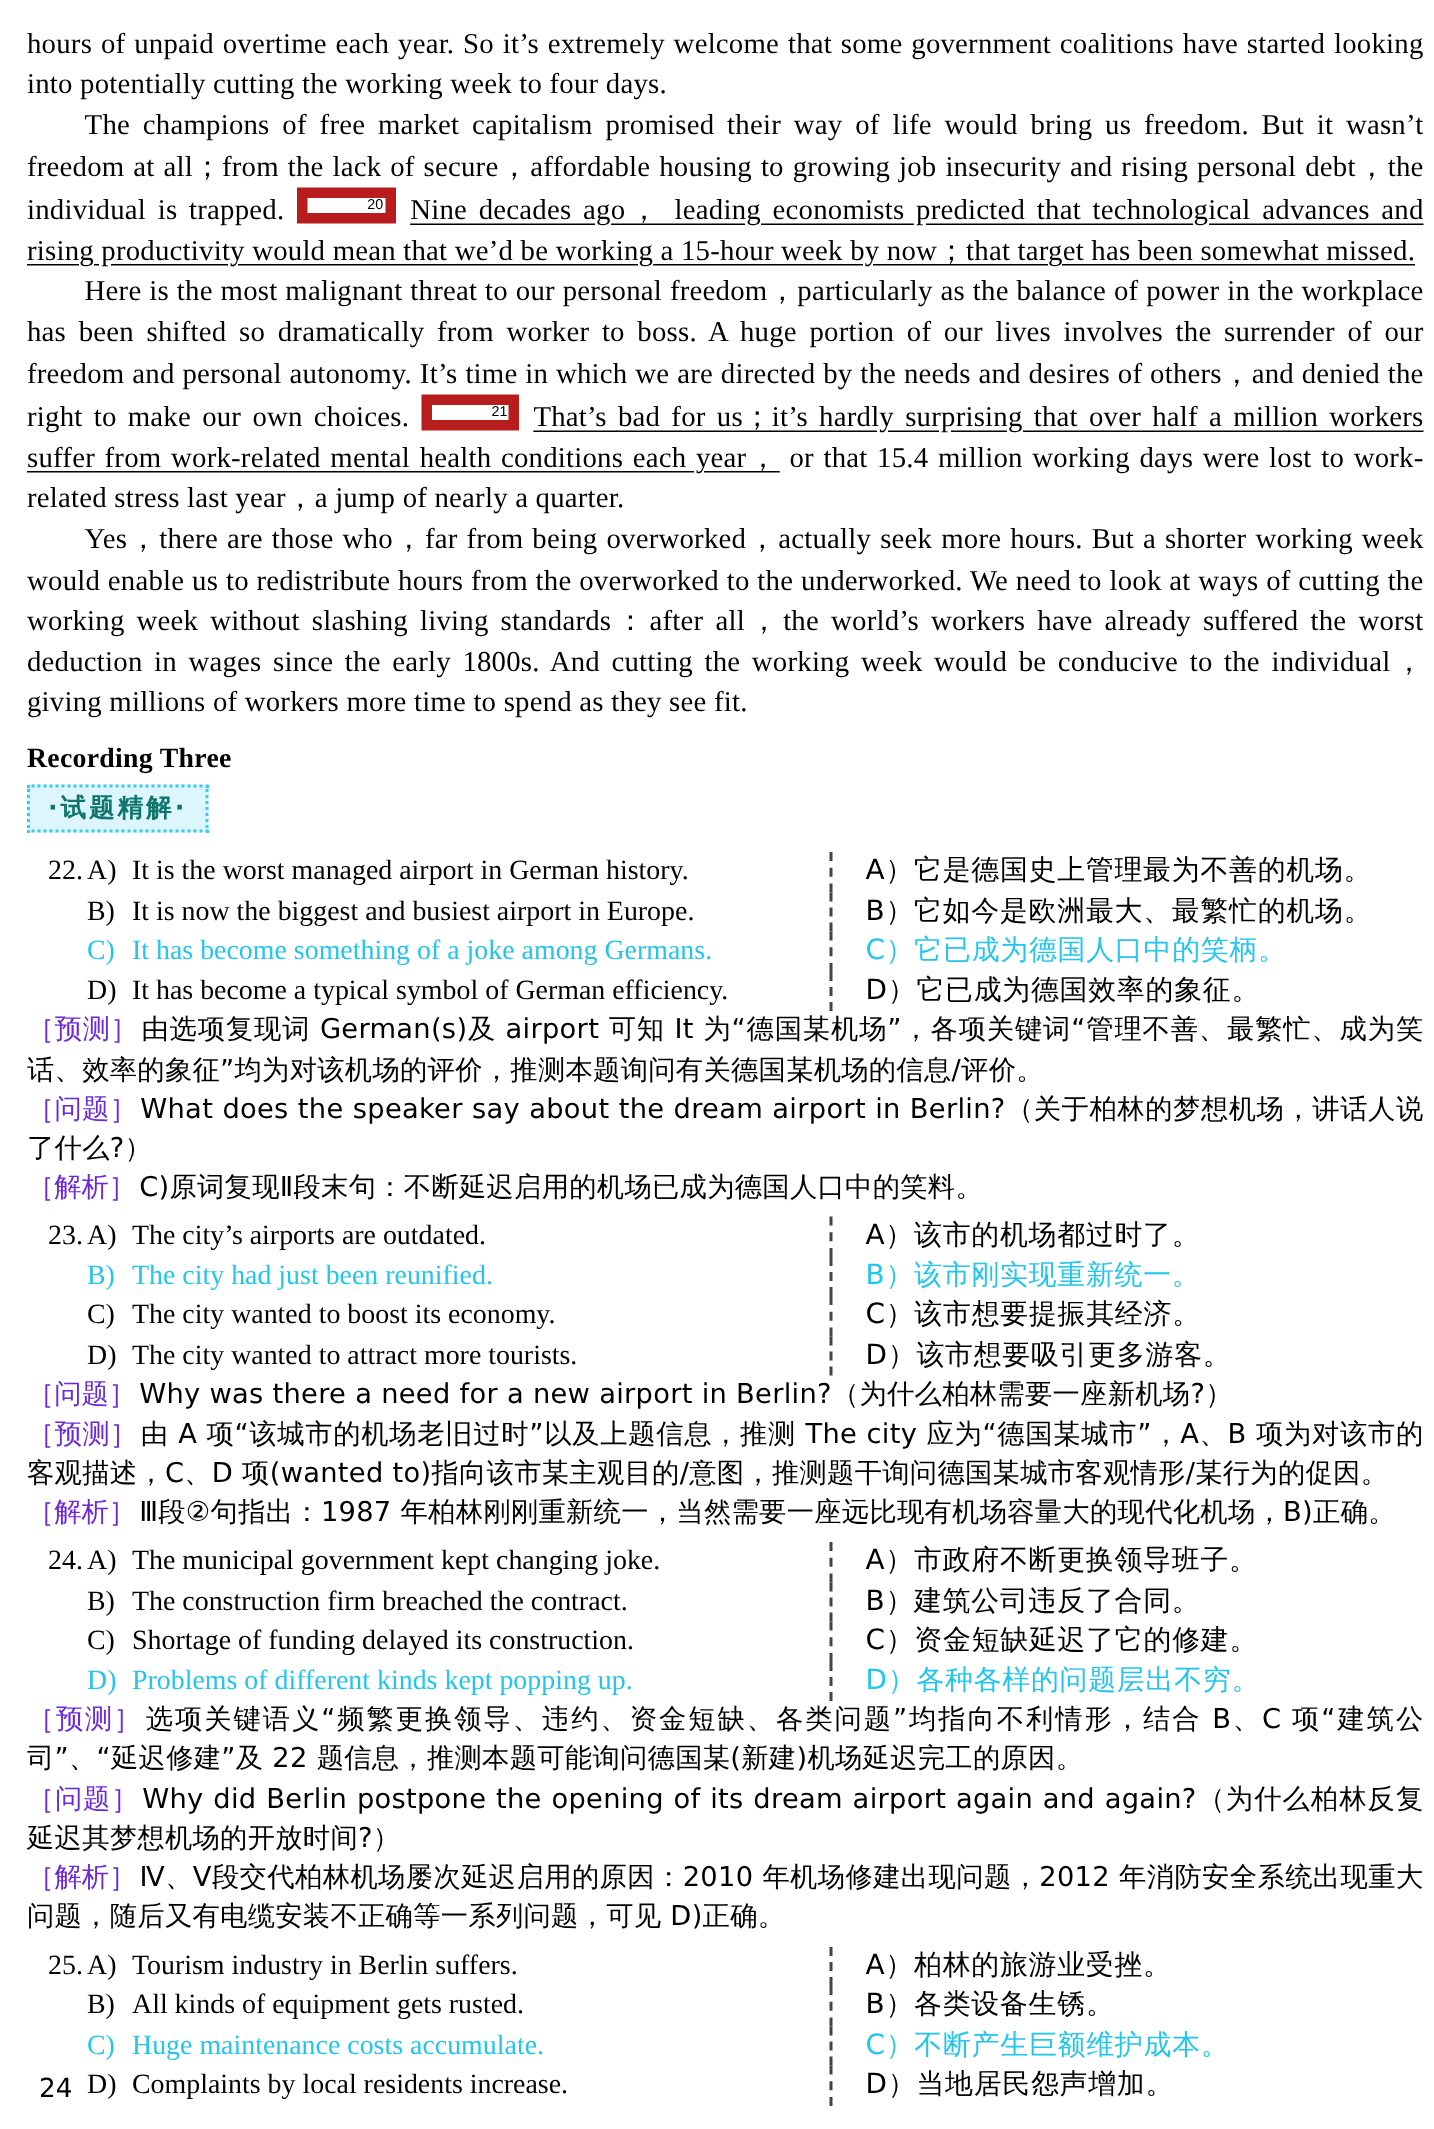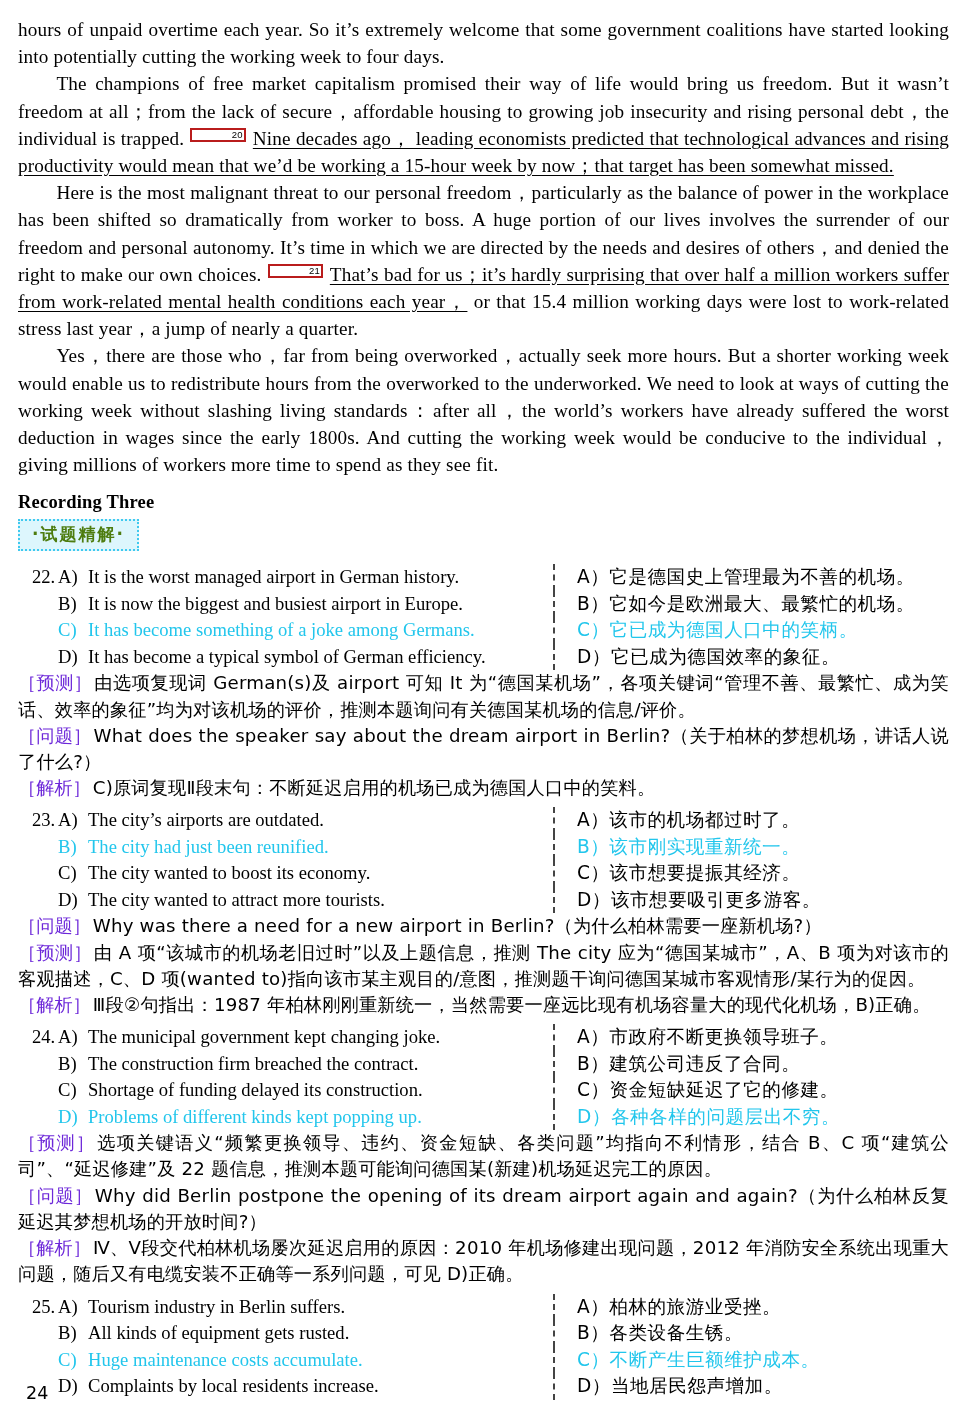--- a/index.html
+++ b/index.html
@@ -30,41 +30,41 @@
     text-align: justify;
     text-justify: inter-word;
     margin: 0;
     letter-spacing: 0.15px;
   }
   .passage + .passage { margin-top: 0px; }
   .indent { text-indent: 2.0em; }
   .u { text-decoration: underline; text-underline-offset: 3px; }
   .marker {
     display: inline-block;
-    border: 2px solid #b91c1c;
+    border: 7px solid #b91c1c;
     font-size: 9.5px;
     line-height: 10px;
     padding: 0px 1px;
     vertical-align: 7px;
     margin: 0 2px 0 1px;
     font-family: "Liberation Sans", sans-serif;
   }
 
   
   .rec-head {
     font-size: 18.5px;
     font-weight: bold;
     margin: 14px 0 6px 0;
     letter-spacing: 0.2px;
   }
   .badge {
     display: inline-block;
     background: #ddf6fd;
     border: 2px dotted #3fc9ef;
-    color: #4d7c0f;
+    color: #0f766e;
     font-size: 17px;
     font-weight: bold;
     padding: 2px 12px 3px 12px;
     letter-spacing: 2px;
     font-family: "DejaVu Sans", "Liberation Sans", sans-serif;
     margin-bottom: 7px;
   }
 
   
   .qblock { margin-top: 6px; position: relative; }

